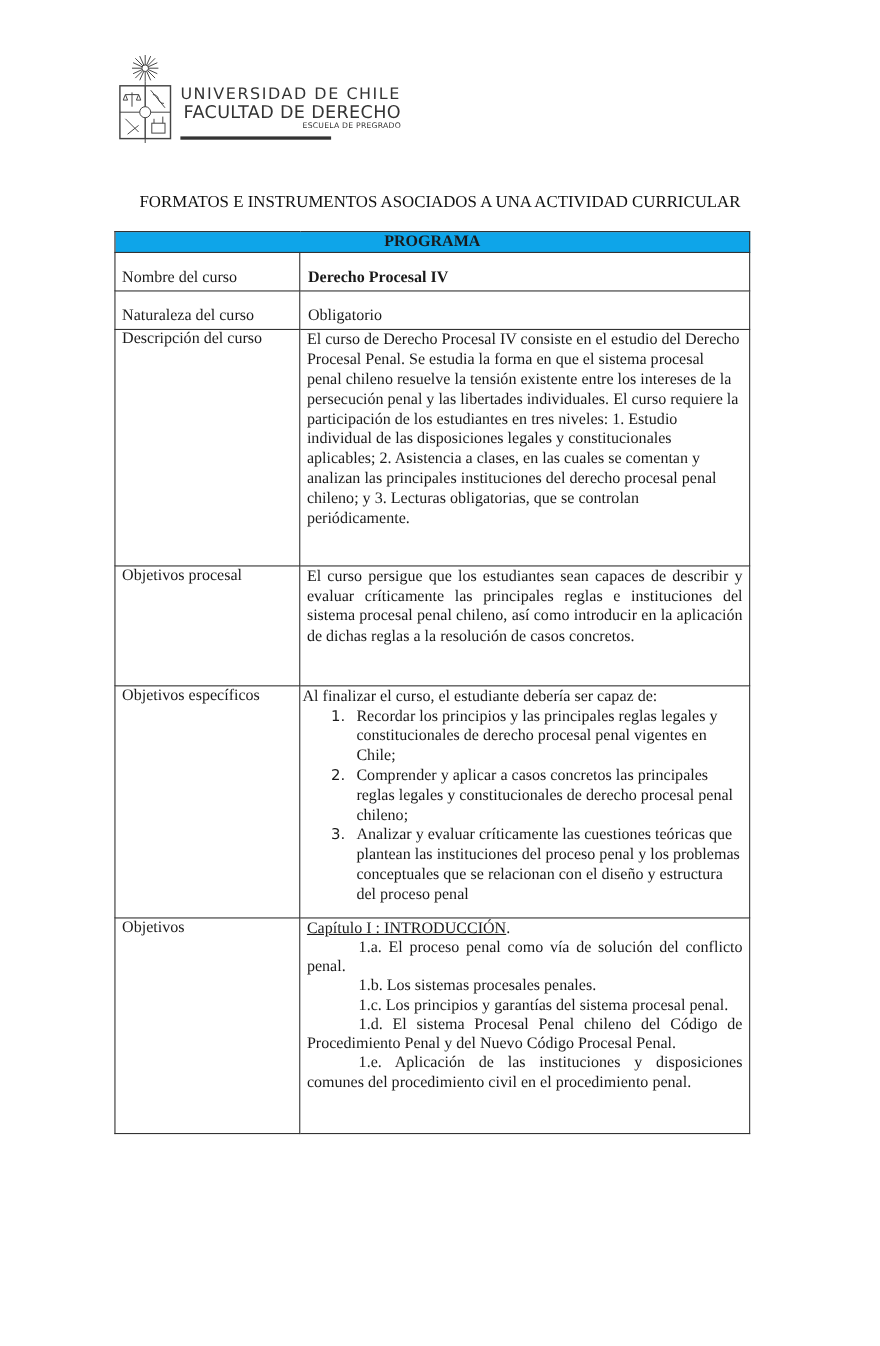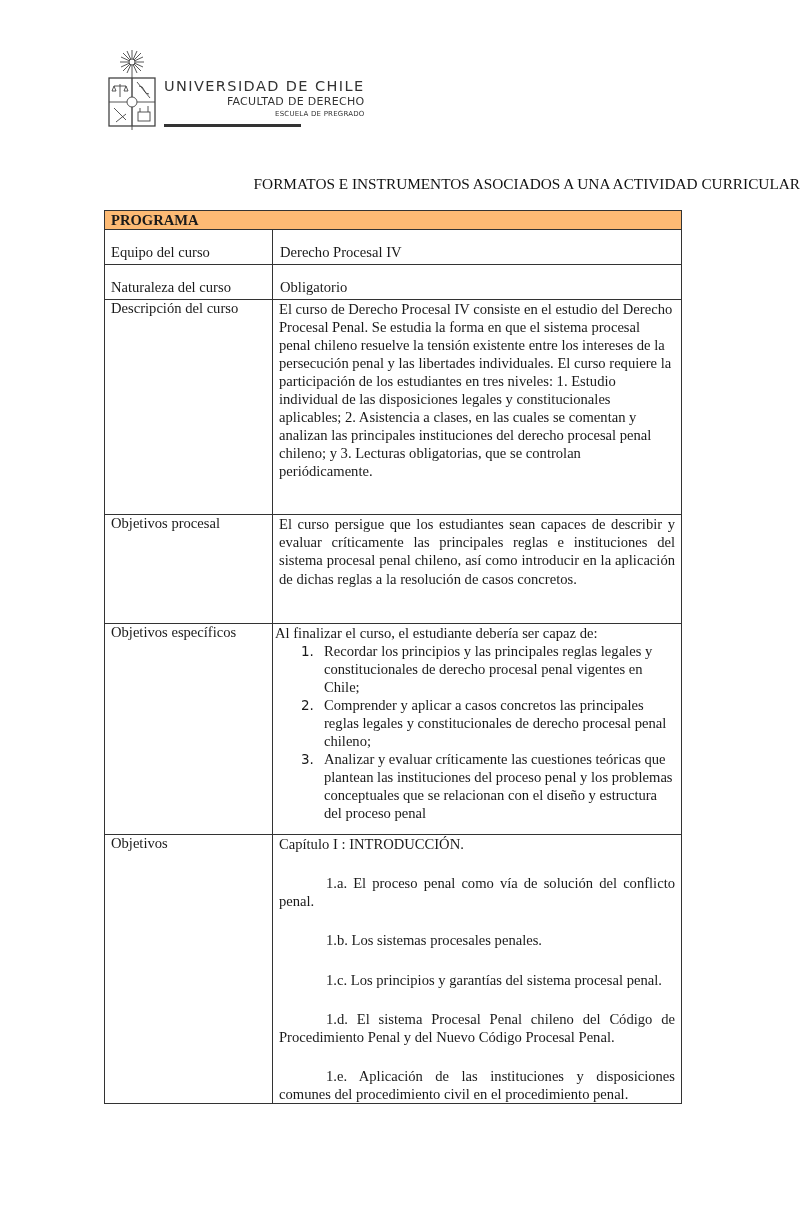--- a/index.html
+++ b/index.html
@@ -2,50 +2,50 @@
 <html><head>
   <meta charset="utf-8">
   <style>
     html, body { margin: 0; padding: 0; background: #ffffff; }
     body { width: 800px; height: 1224px; position: relative; overflow: hidden; color: #111; font-family: "DejaVu Serif", "Liberation Serif", serif; }
 
     .logo-block { position: absolute; left: 106px; top: 48px; width: 240px; height: 86px; text-align: right; }
     .crest { position: absolute; left: 0; top: 0; width: 52px; height: 82px; }
     .logo-text { position: absolute; left: 58px; top: 30px; font-family: "DejaVu Sans", "Liberation Sans", sans-serif; color: #333; }
     .logo-uni { font-size: 14.5px; letter-spacing: 1.4px; line-height: 16px; white-space: nowrap; }
-    .logo-fac { font-size: 11px; letter-spacing: 0.3px; line-height: 15px; white-space: nowrap; }
+    .logo-fac { font-size: 16px; letter-spacing: 0.3px; line-height: 15px; white-space: nowrap; }
     .logo-esc { font-size: 7px; letter-spacing: 0.2px; line-height: 10px; white-space: nowrap; }
     .logo-bar { position: absolute; left: 58px; top: 76px; width: 137px; height: 3px; background: #333; }
 
-    .doc-title { position: absolute; left: 0; width: 800px; top: 175px; text-align: right; font-family: "Liberation Serif", serif; font-size: 15.3px; letter-spacing: 0px; color: #111; }
+    .doc-title { position: absolute; left: 0; width: 800px; top: 175px; text-align: center; font-family: "Liberation Serif", serif; font-size: 15.3px; letter-spacing: 0px; color: #111; }
 
     table.programa { position: absolute; left: 104px; top: 210px; width: 578px; border-collapse: collapse; font-family: "Liberation Serif", serif; font-size: 14.6px; color: #1a1a1a; }
     table.programa td, table.programa th { border: 1.5px solid #333; vertical-align: top; padding: 0 6px; }
-    th.header-cell { background: #fdba74; font-weight: bold; text-align: left; height: 18px; font-size: 14.6px; line-height: 18px; padding: 0; }
+    th.header-cell { background: #0ea5e9; font-weight: bold; text-align: center; height: 18px; font-size: 14.6px; line-height: 18px; padding: 0; }
     td.label-cell { width: 155px; padding-left: 6px; }
     td.value-cell { padding-left: 7px; padding-right: 6px; }
     .short-row td { height: 34px; position: relative; }
     .short-row .cell-inner { position: absolute; left: 7px; bottom: 3px; white-space: nowrap; }
     .short-row td.label-cell .cell-inner { left: 6px; }
-    .bold { font-weight: normal; }
+    .bold { font-weight: bold; }
 
     .desc-row td { height: 214px; padding-top: 17px; }
     .desc-text { line-height: 18px; }
     .obj-gen-row td { height: 108px; padding-top: 22px; }
     .obj-gen-text { line-height: 18.2px; text-align: justify; }
     .obj-esp-row td { height: 210px; padding-top: 15px; }
     .obj-esp-intro { line-height: 18px; margin-left: -4px; }
     ol.obj-list { margin: 0; padding: 0; list-style: none; }
     ol.obj-list li { position: relative; padding-left: 45px; line-height: 18px; }
     ol.obj-list li .num { position: absolute; left: 22px; top: 0; font-family: "DejaVu Sans", "Liberation Sans", sans-serif; font-size: 13.5px; }
 
     .cont-row td { height: 195px; padding-top: 19px; }
-    .cap-title { line-height: 18px; display: inline; margin-top: 45px; }
+    .cap-title { text-decoration: underline; line-height: 18px; display: inline; margin-top: 45px; }
     .cap-title-wrap { line-height: 18px; }
-    .cont-item { text-indent: 47px; text-align: justify; line-height: 17.5px; margin-top: 22px; }
+    .cont-item { text-indent: 47px; text-align: justify; line-height: 17.5px; }
   </style>
 </head>
 <body>
 
 <div class="logo-block">
   <svg class="crest" viewBox="0 0 52 82" width="52" height="82">
     <g stroke="#444" stroke-width="0.9" fill="none">
 
       <g transform="translate(26,14)">
         <line x1="-12" y1="0" x2="12" y2="0"></line>
@@ -92,21 +92,21 @@
 <div class="doc-title">FORMATOS E INSTRUMENTOS ASOCIADOS A UNA ACTIVIDAD CURRICULAR</div>
 
 <table class="programa">
   <tbody>
       <tr>
     <th class="header-cell" colspan="2">PROGRAMA</th>
   </tr>
 
   <tr class="short-row">
     <td class="label-cell">
-          <span class="cell-inner">Equipo del curso</span>
+          <span class="cell-inner">Nombre del curso</span>
         </td>
     <td class="value-cell">
           <span class="cell-inner bold">Derecho Procesal IV</span>
         </td>
   </tr>
 
   <tr class="short-row">
     <td class="label-cell">
           <span class="cell-inner">Naturaleza del curso</span>
         </td>

